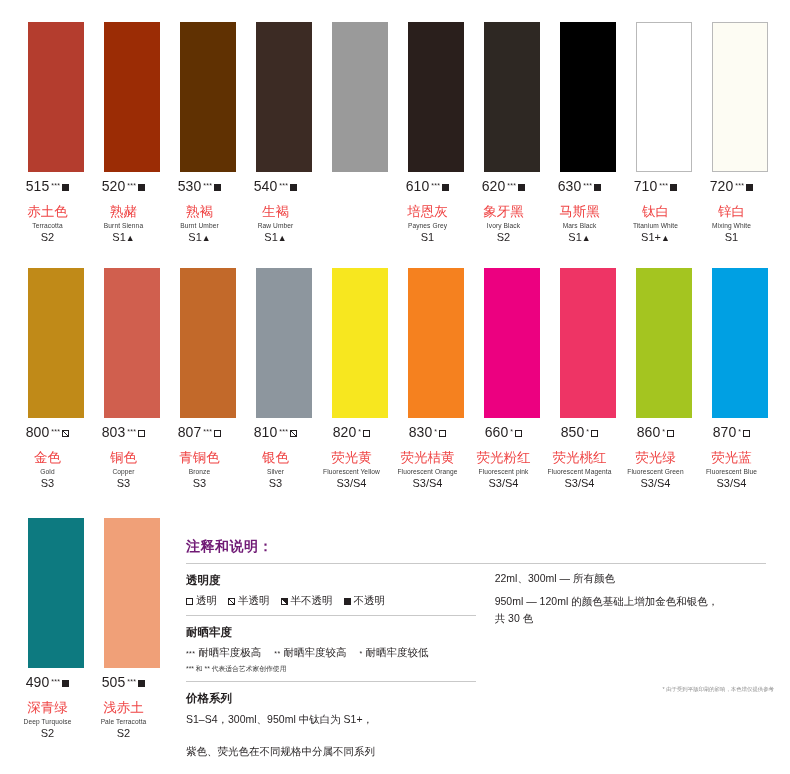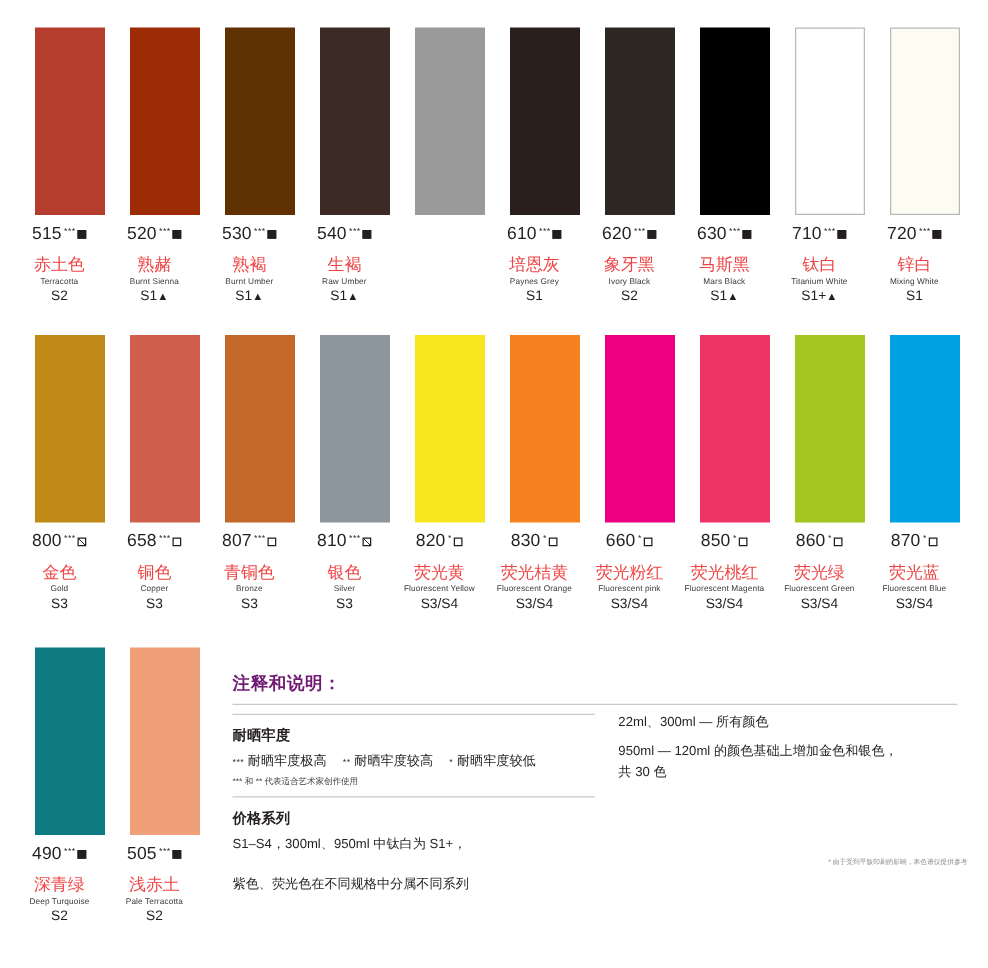--- a/index.html
+++ b/index.html
@@ -333,21 +333,21 @@
           </div>
           <div class="cn">金色</div>
           <div class="en">Gold</div>
           <div class="series"><span>S3</span></div>
         </div>
       </div>
       <div class="cell">
         <div class="chip" style="background: rgb(208, 95, 78);"></div>
         <div class="meta">
           <div class="codeline">
-            <span class="code">658</span>
+            <span class="code">803</span>
             <span class="stars">***</span>
             <span class="tbox transparent"></span>
           </div>
           <div class="cn">铜色</div>
           <div class="en">Copper</div>
           <div class="series"><span>S3</span></div>
         </div>
       </div>
       <div class="cell">
         <div class="chip" style="background: rgb(194, 105, 42);"></div>
@@ -482,20 +482,39 @@
         </div>
       </div>
     </div>
 
   <div class="notes">
     <div class="notes-title">注释和说明：</div>
     <div class="rule full"></div>
     <div class="cols">
       <div class="col-left">
 
+        <div class="sec-head">透明度</div>
+        <div class="legend-row">
+          <div class="legend-item">
+            <span class="tbox transparent"></span>
+            <span>透明</span>
+          </div>
+          <div class="legend-item">
+            <span class="tbox semi-transparent"></span>
+            <span>半透明</span>
+          </div>
+          <div class="legend-item">
+            <span class="tbox semi-opaque"></span>
+            <span>半不透明</span>
+          </div>
+          <div class="legend-item">
+            <span class="tbox opaque"></span>
+            <span>不透明</span>
+          </div>
+        </div>
 
         <div class="rule"></div>
 
         <div class="sec-head">耐晒牢度</div>
         <div class="lf-row">
           <span class="lf-item">
             <span class="lf-stars">***</span>
             <span>耐晒牢度极高</span>
           </span>
           <span class="lf-item">

